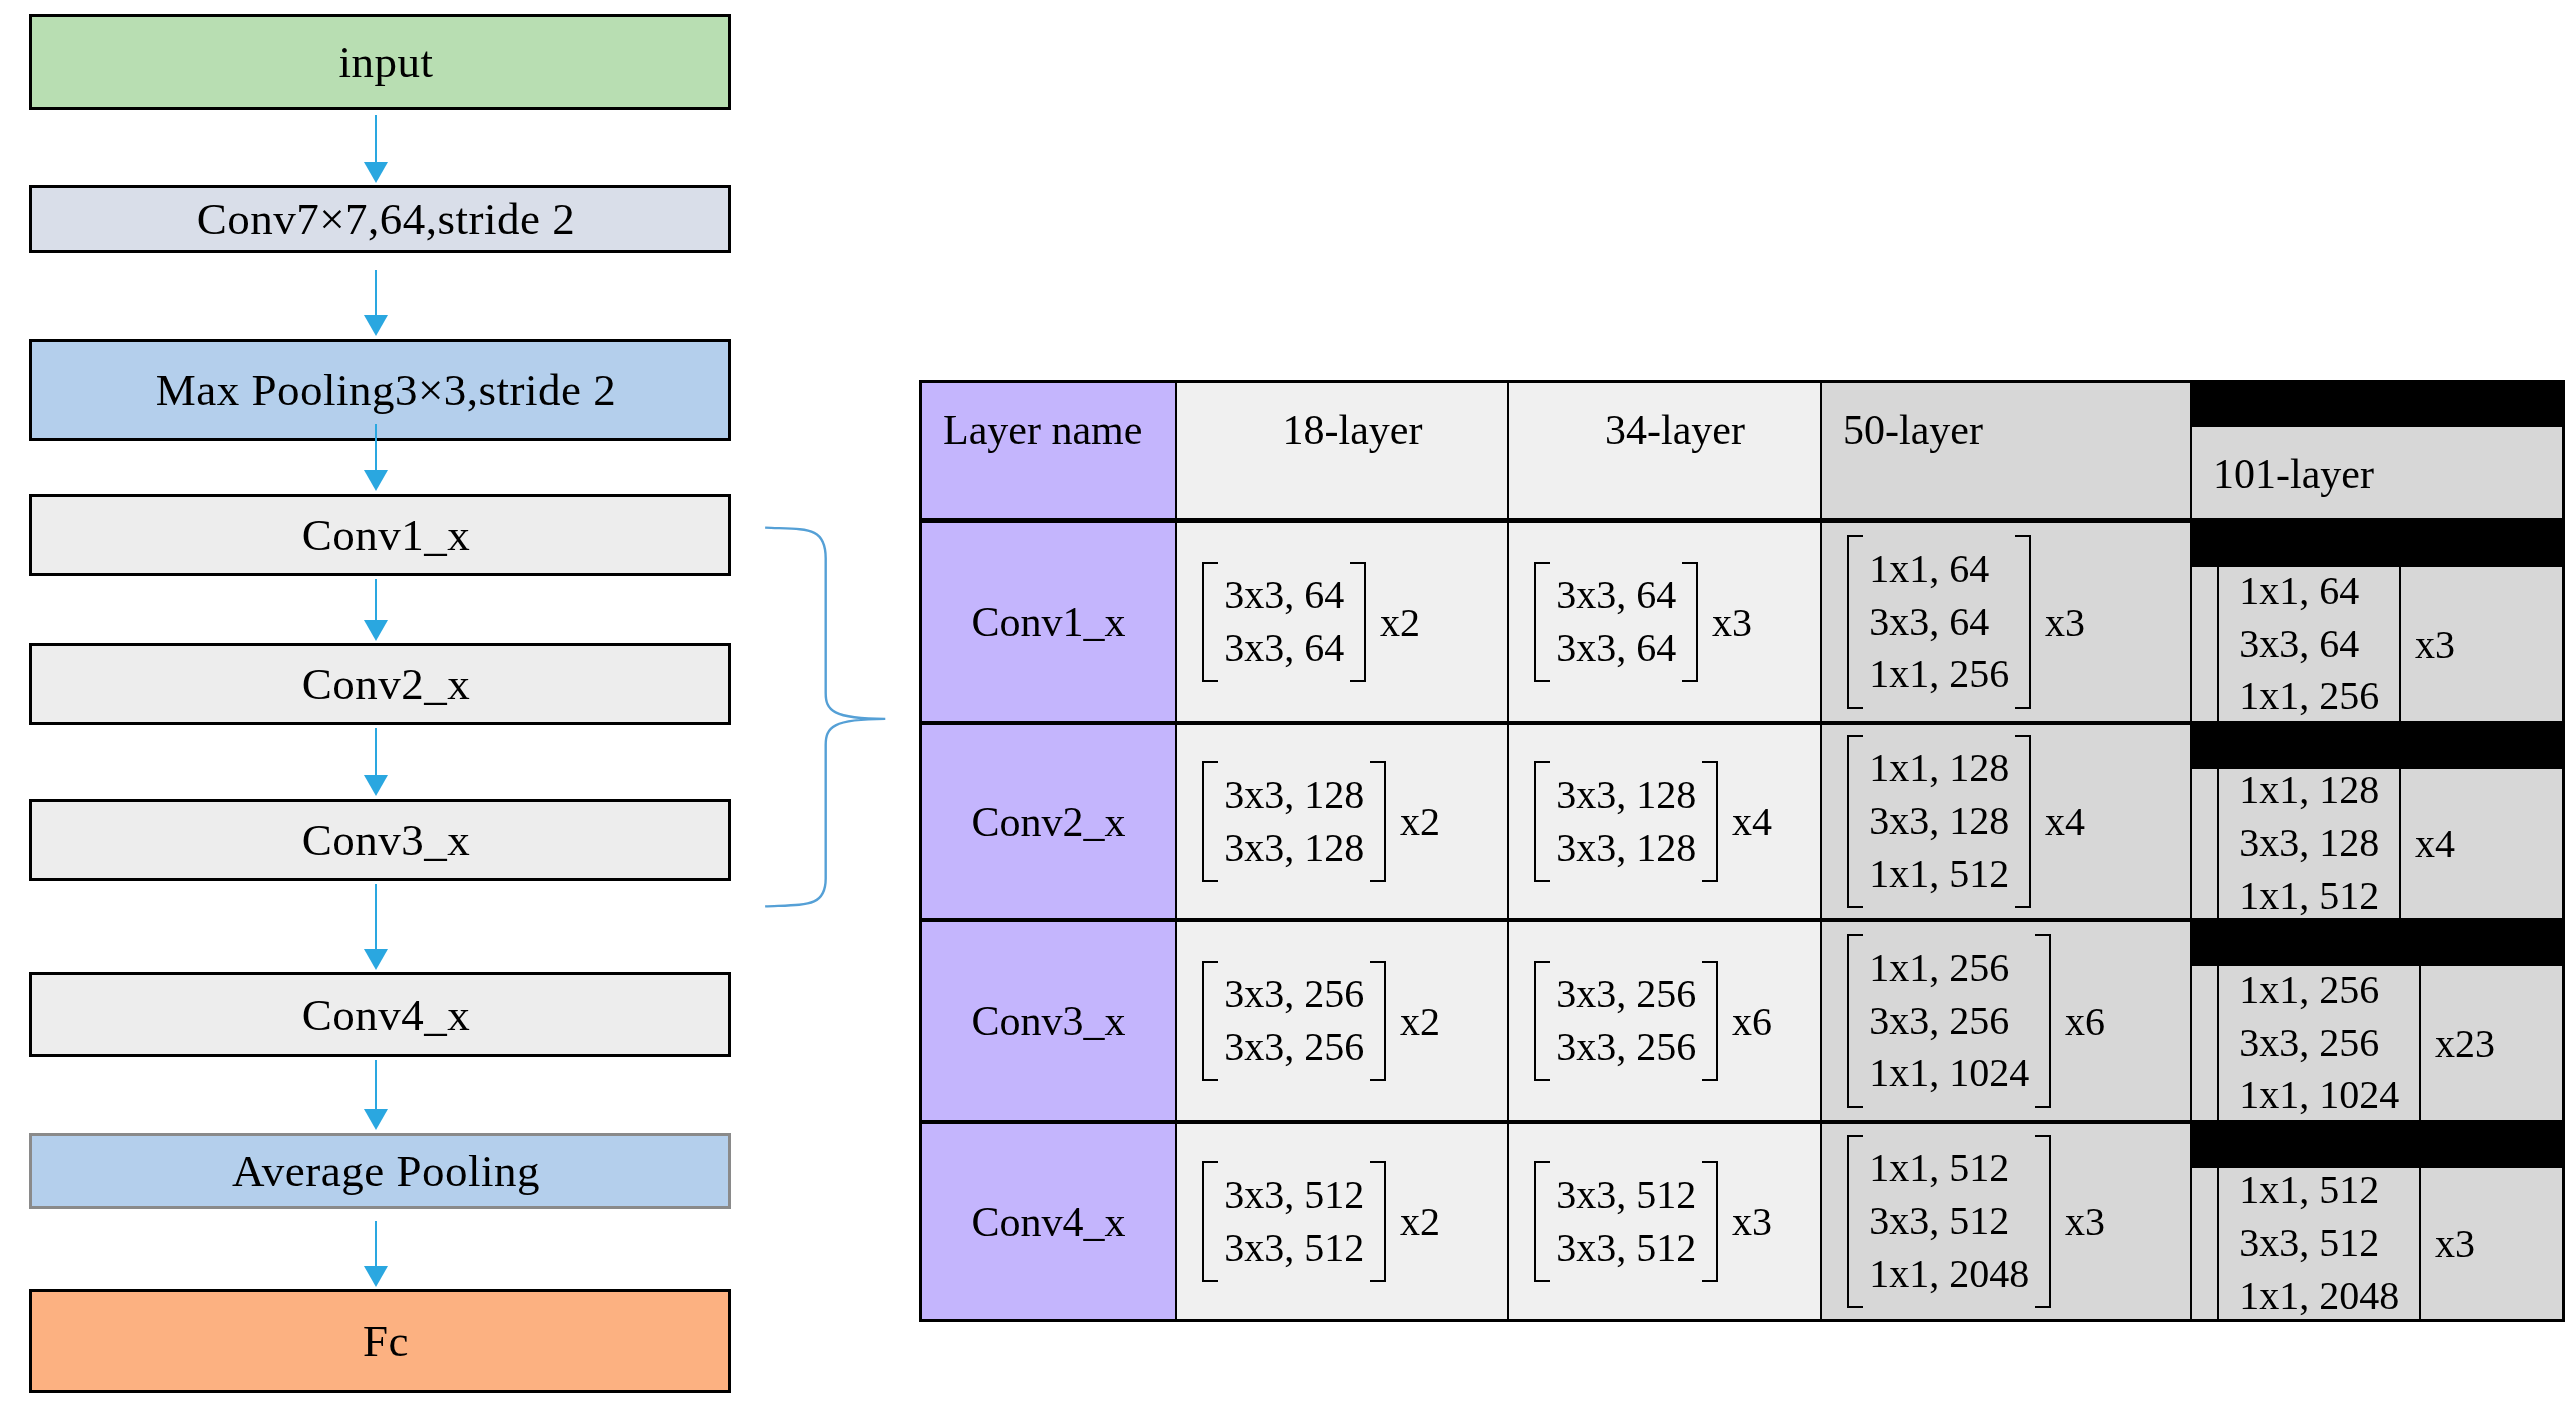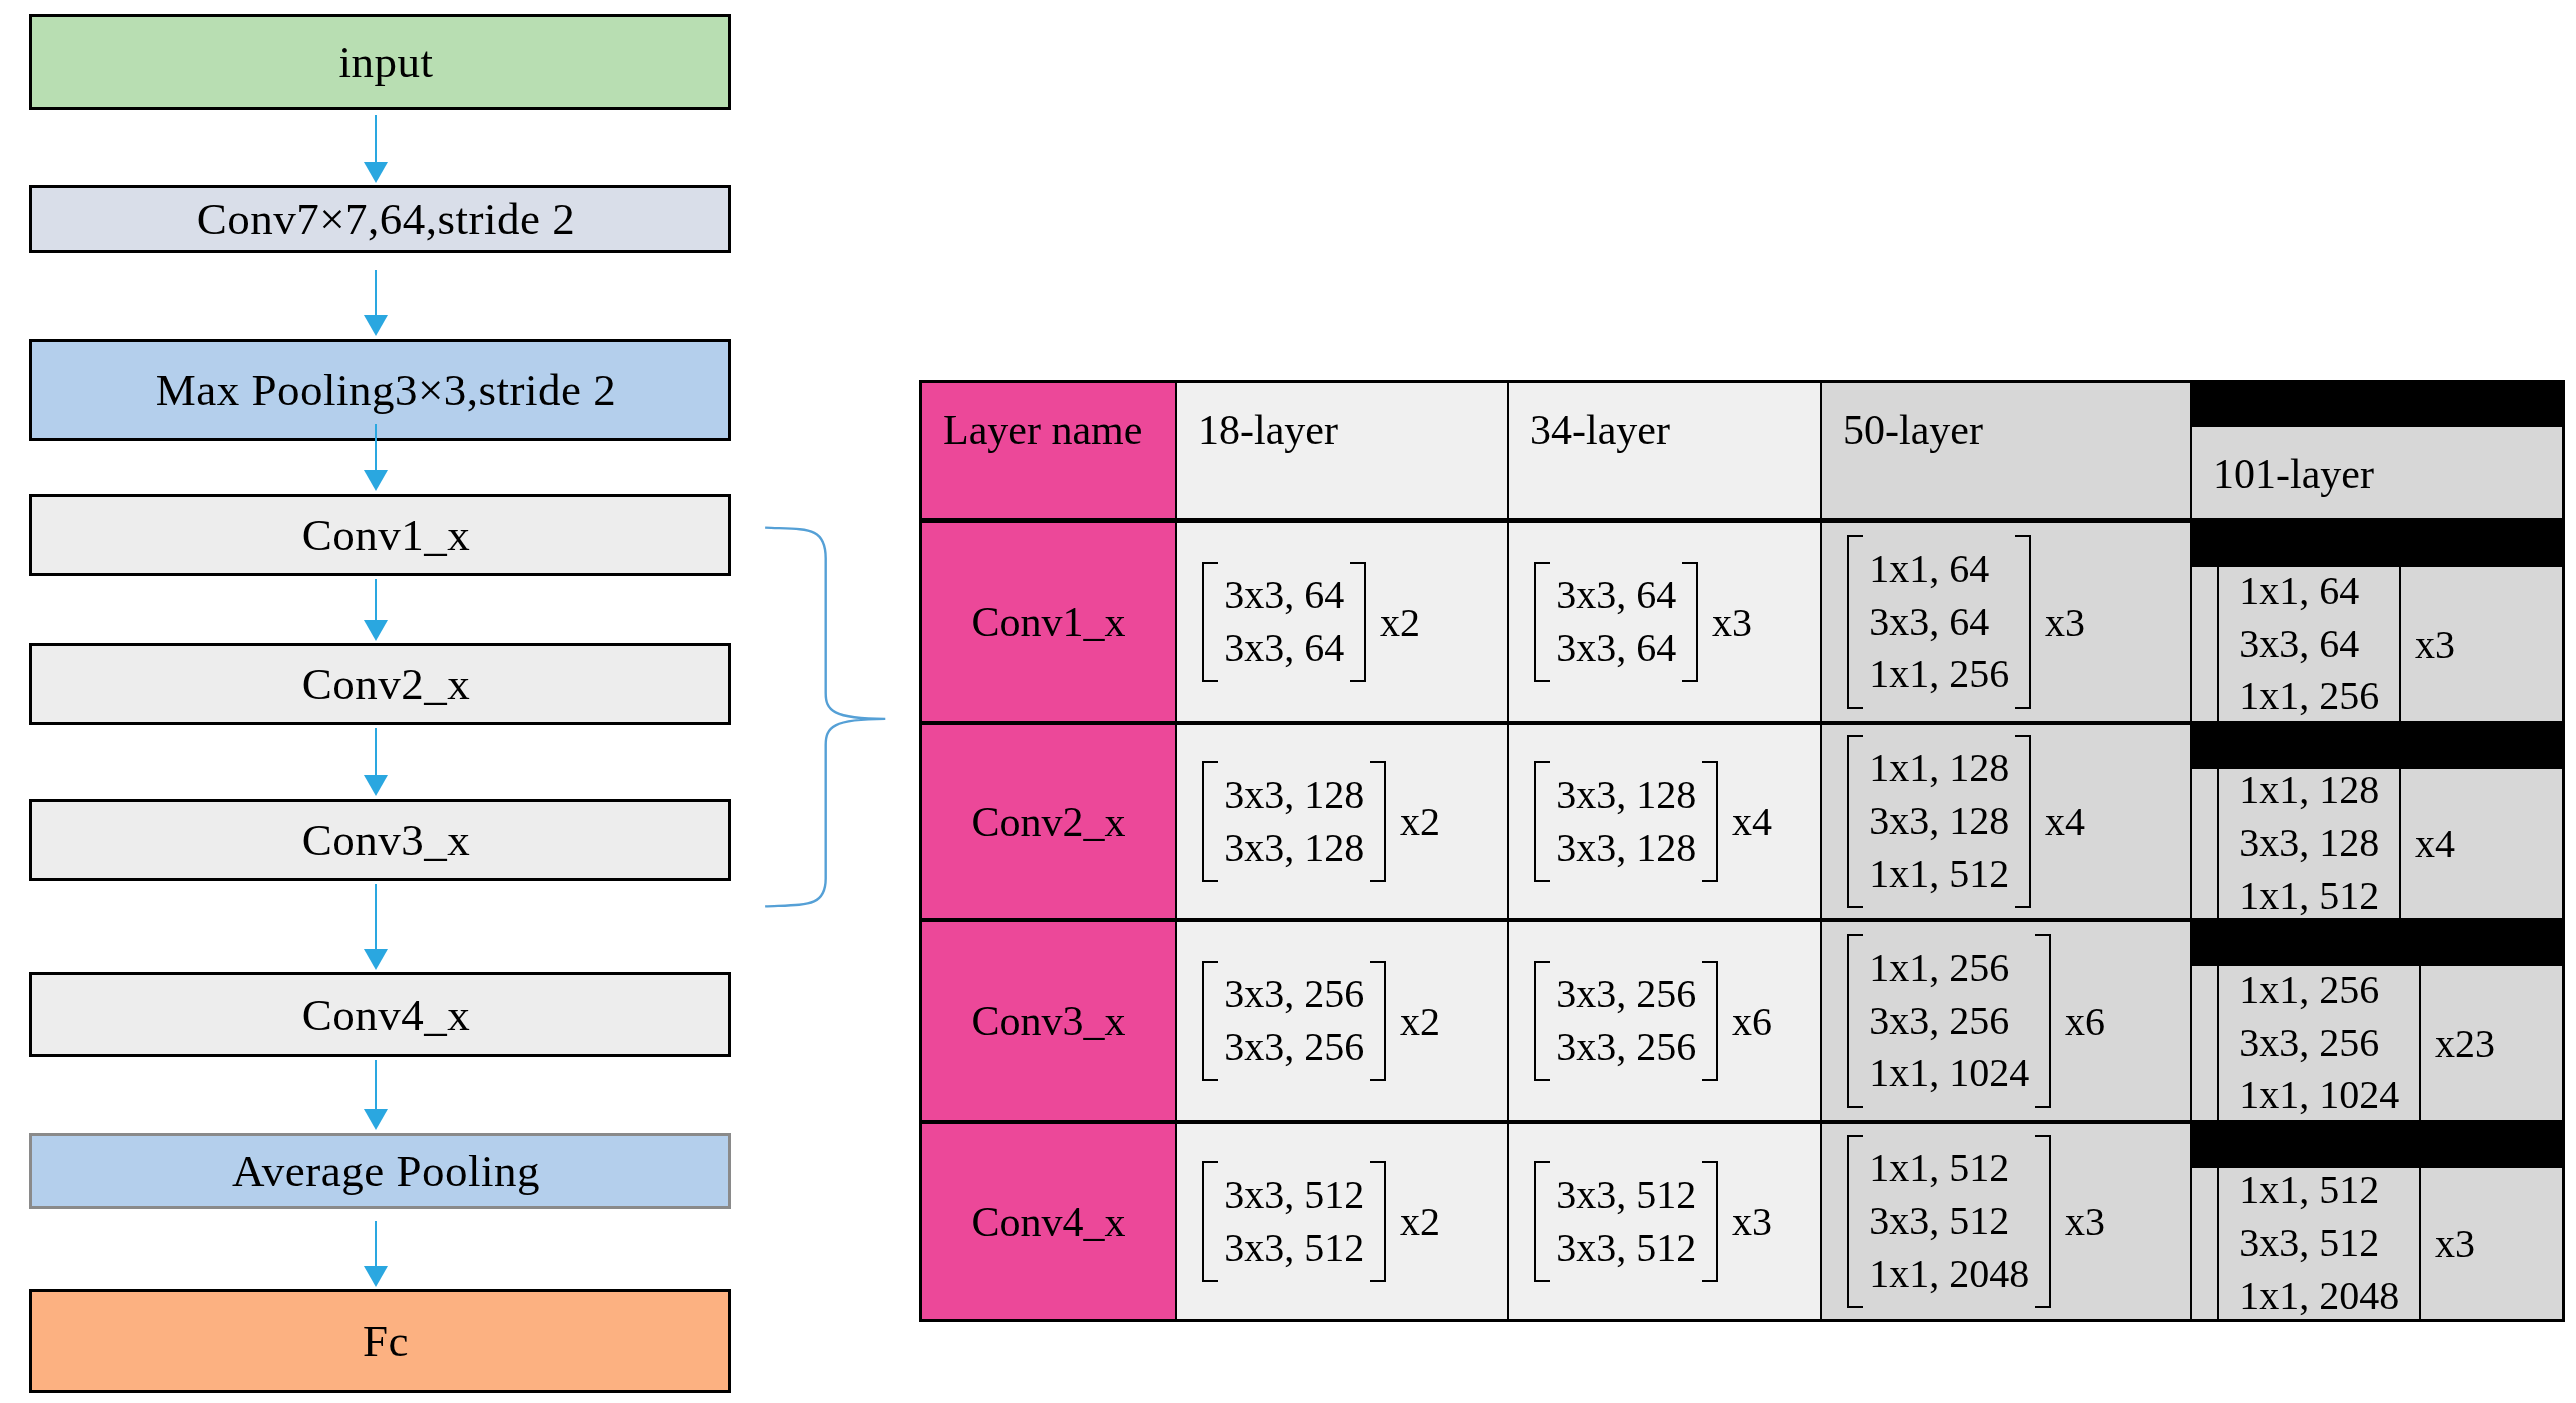--- a/index.html
+++ b/index.html
@@ -33,22 +33,22 @@
   .tcell{
     box-sizing:border-box;background:#fff;
     border-right:2.9px solid #000;border-bottom:4.8px solid #000;
     overflow:hidden;
   }
   .tcell.lastcol{border-right:none;margin-top:44px;}
   .tcell.lastrow{border-bottom:none;}
   .th{font-size:42px;padding:15.4px 0 0 21px;line-height:1.55;border-bottom-width:5.8px;}
   .tname{display:flex;align-items:center;justify-content:center;font-size:42px;}
   .tmat{display:flex;align-items:center;padding-left:25px;}
-  .colw{background:#ec4899;}
-  .coll{background:#f0f0f0;}
+  .colw{background:#c4b5fd;}
+  .coll{background:#f0f0f0;text-align:center;}
   .cold{background:#d7d7d7;}
   .matrix{display:inline-flex;align-items:stretch;}
   .br-l{width:14.4px;border:2.9px solid #000;border-right:none;}
   .br-r{width:14.4px;border:2.9px solid #000;border-left:none;}
   .lines{display:flex;flex-direction:column;justify-content:center;
          padding:7.7px 5.8px;font-size:40px;line-height:1.32;white-space:nowrap;}
   .mult{align-self:center;font-size:40px;margin-left:13.5px;white-space:nowrap;}
 </style>
 </head>
 <body>

